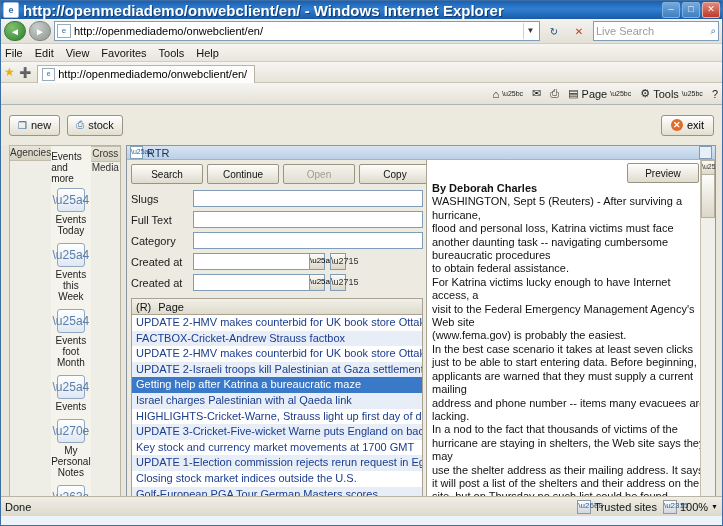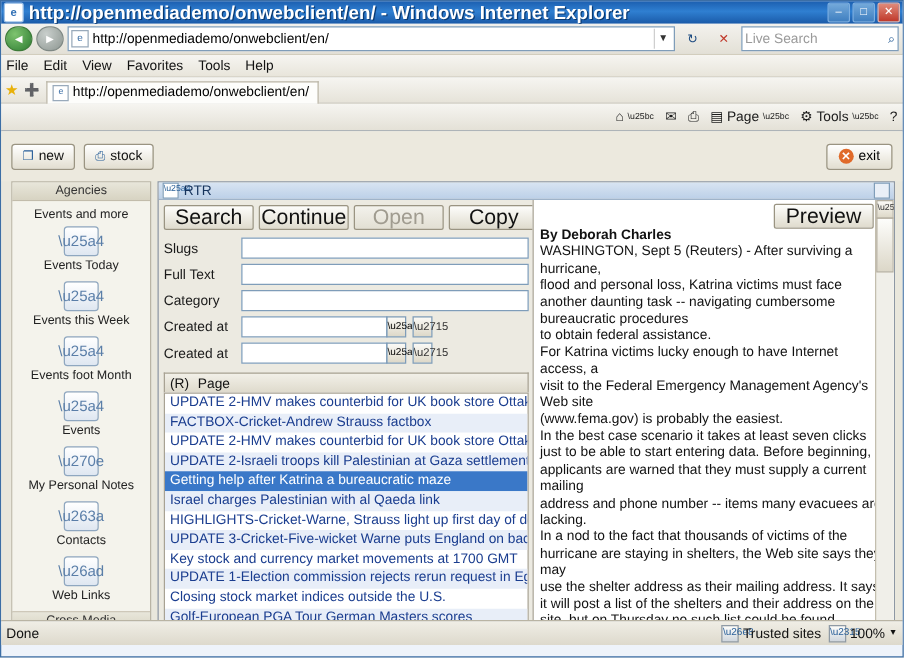--- a/index.html
+++ b/index.html
@@ -71,46 +71,46 @@
         font-size:11px;color:#111;}
   .btn3d .g{color:#2a6099;font-size:10px;}
   .exit-btn{margin-left:auto;display:flex;align-items:center;gap:4px;height:19px;padding:0 9px;
         background:linear-gradient(#ffffff,#e2ded0);border:1px solid #9a9482;border-radius:3px;font-size:11px;}
   .exit-btn .x{width:12px;height:12px;border-radius:6px;background:#e06a2a;color:#fff;
         font-size:9px;text-align:center;line-height:12px;font-weight:bold;}
 
   .body-row{display:flex;height:352px;padding:0 6px 0 8px;gap:5px;}
 
   
-  .sidebar{width:110px;background:#efeee6;border:1px solid #b9b4a4;display:flex;flex-direction:column;}
+  .sidebar{width:110px;background:#efeee6;border:1px solid #b9b4a4;display:flex;flex-direction:row;}
   .side-head{height:14px;background:linear-gradient(#e8e6da,#d7d3c2);border-bottom:1px solid #c2bcab;
         font-size:10px;color:#333;text-align:center;line-height:14px;}
   .side-body{flex:1;background:#f4f3ec;padding-top:3px;}
-  .side-sec{font-size:10px;color:#222;text-align:center;padding:2px 0 4px;}
+  .side-sec{font-size:10px;color:#222;padding:2px 0 4px;}
   .side-item{display:flex;flex-direction:column;align-items:center;gap:2px;margin-bottom:7px;}
   .side-ico{width:26px;height:22px;background:linear-gradient(#ffffff,#dfe7f1);
         border:1px solid #8fa7c0;border-radius:3px;display:flex;align-items:center;
         justify-content:center;font-size:12px;color:#5a7ea8;}
   .side-label{font-size:10px;color:#222;text-align:center;line-height:11px;}
   .side-foot{border-top:1px solid #c2bcab;}
   .side-foot div{height:14px;background:linear-gradient(#e8e6da,#d7d3c2);border-bottom:1px solid #c6c0af;
         font-size:10px;color:#333;text-align:center;line-height:14px;}
 
   
   .mainwin{flex:1;border:1px solid #8d97a3;background:#eceae1;display:flex;flex-direction:column;}
   .mw-title{height:15px;background:linear-gradient(#d8e4f2,#bcd0e8);border-bottom:1px solid #9fb3c9;
         display:flex;align-items:center;padding:0 3px;gap:4px;font-size:11px;font-weight:normal;color:#16335c;}
   .mw-title .ic{width:11px;height:11px;background:#fff;border:1px solid #7f9db9;font-size:7px;
         text-align:center;line-height:10px;color:#2a6099;}
   .mw-title .sq{margin-left:auto;width:11px;height:11px;border:1px solid #7f9db9;background:#e9eff7;}
   .mw-inner{flex:1;display:flex;}
   .left-pane{width:292px;display:flex;flex-direction:column;padding:4px 3px 0 4px;}
   .btnrow{display:flex;align-items:center;gap:4px;margin-bottom:6px;}
   .sbtn{height:18px;min-width:52px;padding:0 9px;background:linear-gradient(#fdfdfb,#dfdbcd);
-        border:1px solid #9a9482;border-radius:2px;font-size:17px;color:#111;
+        border:1px solid #9a9482;border-radius:2px;font-size:10px;color:#111;
         display:flex;align-items:center;justify-content:center;}
   .sbtn.dis{color:#a09c90;background:linear-gradient(#f3f2ec,#e2dfd3);}
   .sbtn.prev{margin-left:auto;}
 
   .formrow{display:flex;align-items:center;margin-bottom:4px;}
   .flabel{width:62px;font-size:11px;color:#1a1a1a;}
   .finput{height:15px;background:#fff;border:1px solid #7f9db9;flex:1;}
   .finput.short{flex:none;width:115px;}
   .cal{width:14px;height:15px;border:1px solid #7f9db9;background:linear-gradient(#fbfaf6,#ddd8c8);
         font-size:8px;text-align:center;line-height:14px;margin-left:-1px;}

